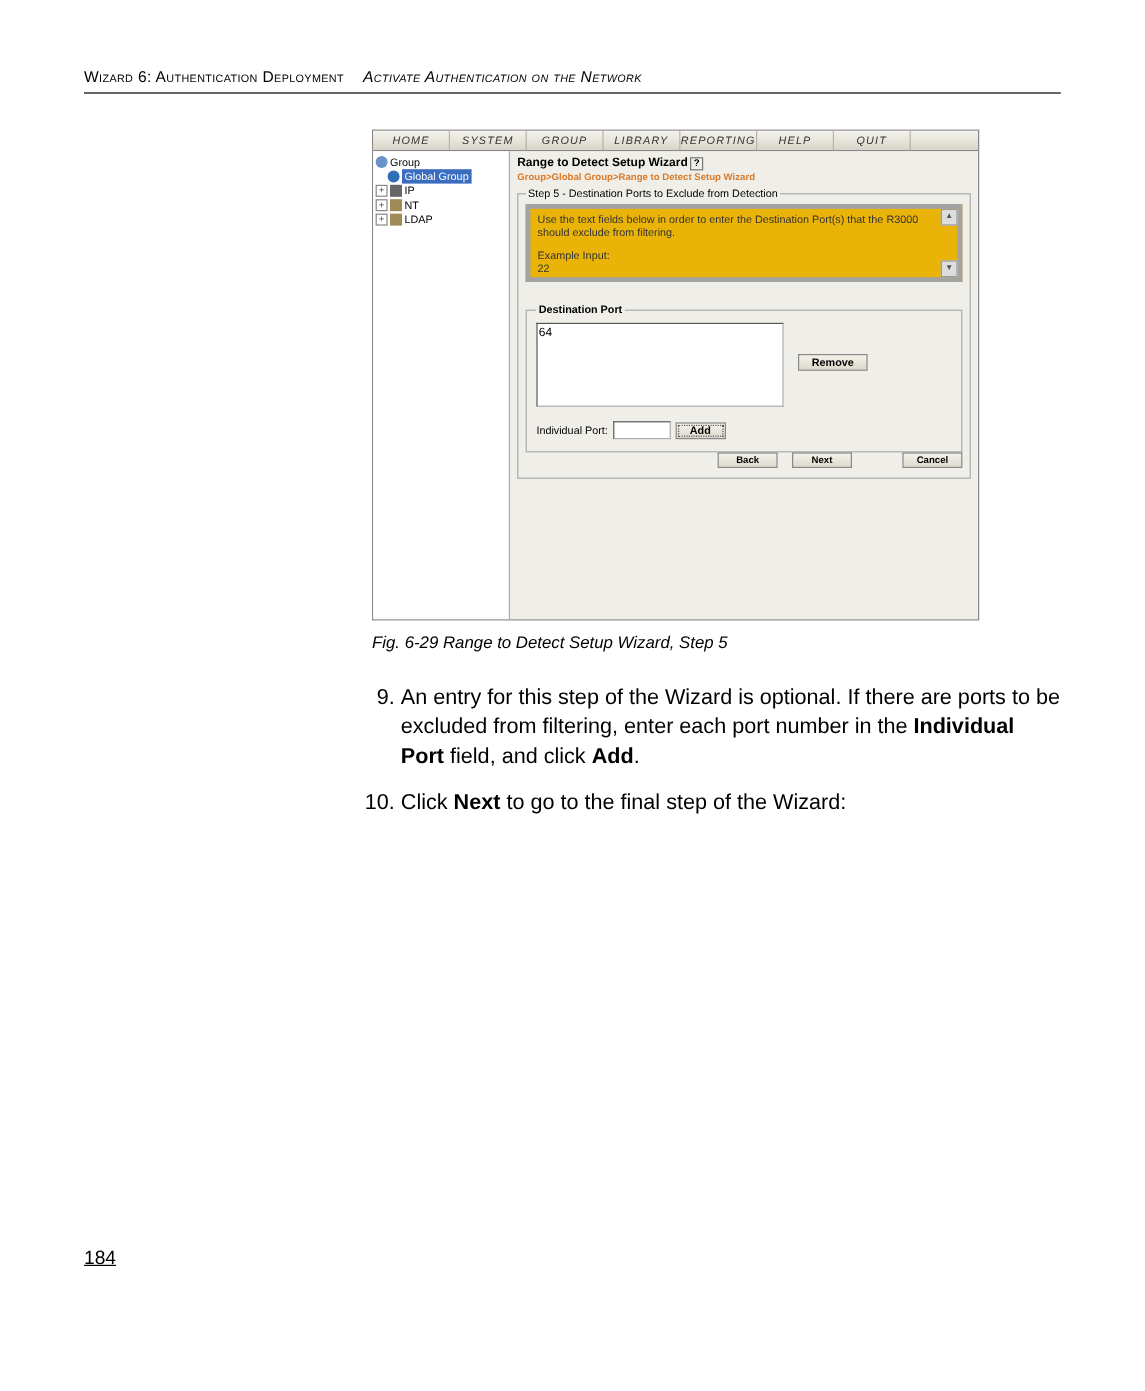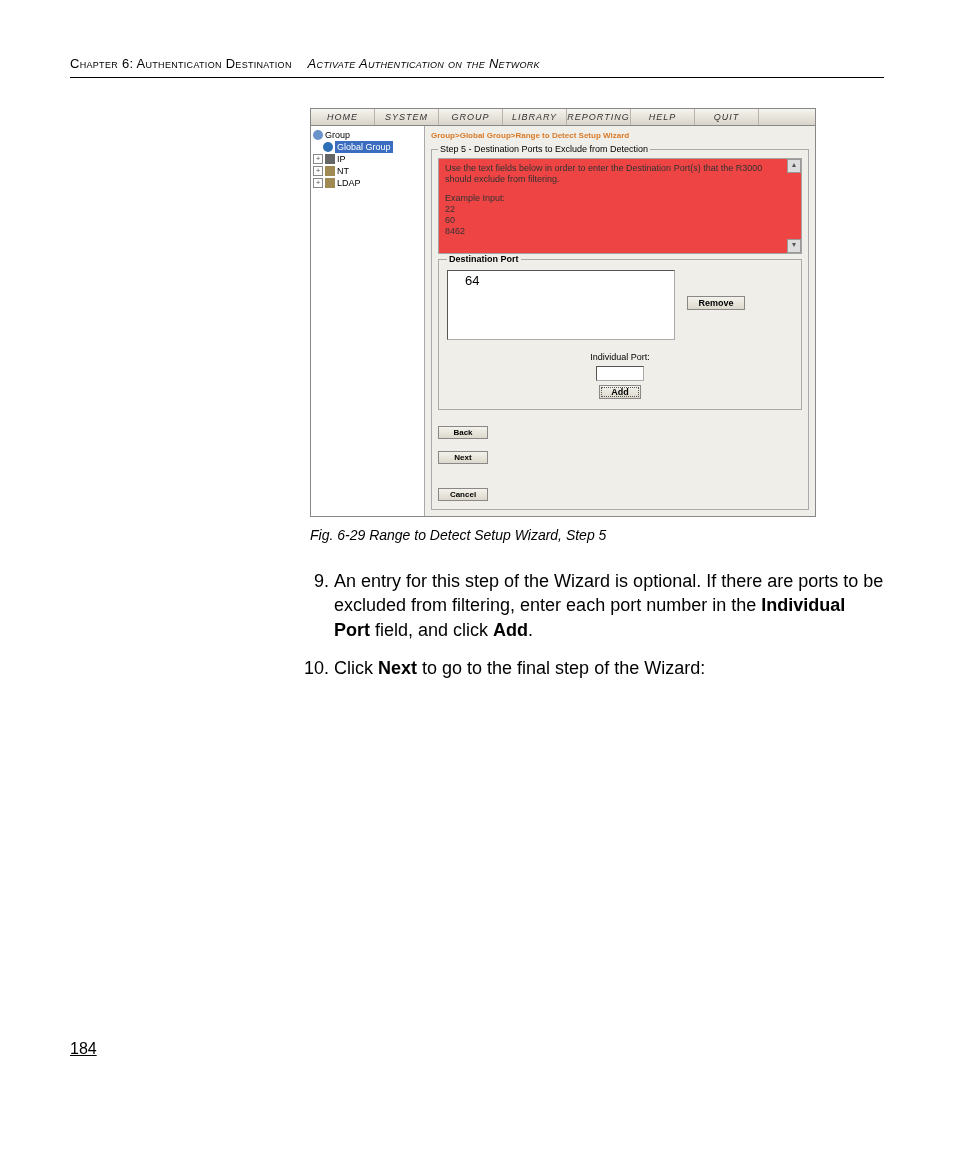--- a/index.html
+++ b/index.html
@@ -84,67 +84,67 @@
   .crumb { color: #d97a29; font-size: 8px; font-weight: bold; margin-top: 1px; }
 
   fieldset.step5 {
     border: 1px solid #aaa;
     margin: 4px 0 0 0;
     padding: 4px 6px 8px 6px;
   }
   fieldset.step5 legend { font-weight: normal; font-size: 9px; padding: 0 2px; }
 
   .instr-box {
-    border: 1px solid #a3a3a3;
-    background: #ef4444;
-    height: 96px;
+    border: 4px solid #a3a3a3;
+    background: #eab308;
+    height: 65px;
     position: relative;
     padding: 4px 14px 4px 6px;
     box-sizing: border-box;
     overflow: hidden;
     color: #333;
   }
   .instr-box .line { line-height: 11px; }
   .instr-box .scroll-up,
   .instr-box .scroll-down {
     position: absolute; right: 0; width: 12px; height: 12px;
     background: #ddd; border: 1px solid #999; font-size: 8px; line-height: 10px;
     text-align: center; color: #555;
   }
   .instr-box .scroll-up { top: 0; }
   .instr-box .scroll-down { bottom: 0; }
 
   fieldset.dest {
     border: 1px solid #aaa;
-    margin: 0 0 0 0;
+    margin: 18px 0 0 0;
     padding: 6px 8px 10px 8px;
   }
   fieldset.dest legend { font-weight: bold; font-size: 9px; padding: 0 2px; }
   .dest-row { display: flex; align-items: flex-start; gap: 12px; }
   .dest-list {
-    width: 228px; height: 70px; background: #fff; border: 1px inset #aaa;
-    padding: 2px 17px; box-sizing: border-box; font-size: 13px;
+    width: 206px; height: 70px; background: #fff; border: 1px inset #aaa;
+    padding: 2px 1px; box-sizing: border-box; font-size: 10px;
   }
   .btn {
     background: linear-gradient(#f4f2eb, #dcd8cc);
     border: 1px solid #888;
     font-size: 9px;
     padding: 1px 0;
     text-align: center;
     cursor: default;
     font-weight: bold;
   }
   .btn.remove { width: 56px; margin-top: 26px; }
   .btn.add { width: 40px; outline: 1px dotted #555; outline-offset: -3px; }
-  .indiv-row { display: flex; align-items: center; gap: 4px; margin-top: 12px; flex-direction: column; }
+  .indiv-row { display: flex; align-items: center; gap: 4px; margin-top: 12px; }
   .indiv-row input {
     width: 42px; height: 13px; border: 1px inset #aaa; font-size: 9px; padding: 0 2px;
   }
   .wiz-buttons {
-    display: flex; justify-content: flex-end; gap: 12px; margin-top: 16px; flex-direction: column;
+    display: flex; justify-content: flex-end; gap: 12px; margin-top: 0;
   }
   .wiz-buttons .btn { width: 48px; font-size: 8px; }
   .wiz-buttons .gap { width: 18px; }
 
   .caption {
     font-style: italic;
     font-size: 14px;
     margin: 10px 0 26px 240px;
   }
 
@@ -162,21 +162,21 @@
   .footer { display: flex; justify-content: space-between; align-items: center; margin-top: 360px; font-size: 13px; text-decoration: underline; }
   .footer .pg { font-size: 16px; }
   .footer .guide { font-variant: small-caps; letter-spacing: 0.2px; font-size: 12px;}
 </style>
 </head>
 <body>
 
 <div class="page">
 
   <div class="header-line">
-    <span class="chapter">Chapter 6: Authentication Destination</span>
+    <span class="chapter">Wizard 6: Authentication Deployment</span>
     <span class="sub">Activate Authentication on the Network</span>
   </div>
   <hr class="top-rule">
 
   <div class="figure-wrap">
     <div class="app">
       <div class="menubar">
         <div>HOME</div>
         <div>SYSTEM</div>
         <div>GROUP</div>
@@ -207,20 +207,23 @@
             <span>NT</span>
           </div>
           <div class="tree-row">
             <span class="plus">+</span>
             <span class="ticon dir"></span>
             <span>LDAP</span>
           </div>
         </div>
 
         <div class="main">
+          <div class="wiz-title">
+            <span>Range to Detect Setup Wizard</span><span class="qm">?</span>
+          </div>
           <div class="crumb">Group&gt;Global Group&gt;Range to Detect Setup Wizard</div>
 
           <fieldset class="step5">
             <legend>Step 5 - Destination Ports to Exclude from Detection</legend>
 
             <div class="instr-box">
               <div class="line">Use the text fields below in order to enter the Destination Port(s) that the R3000</div>
               <div class="line">should exclude from filtering.</div>
               <div class="line" style="margin-top:8px;">Example Input:</div>
               <div class="line">22</div>

